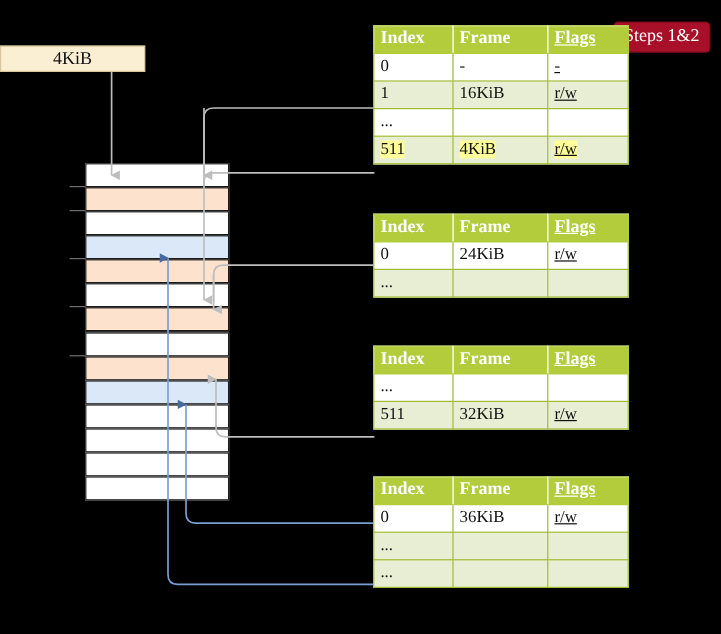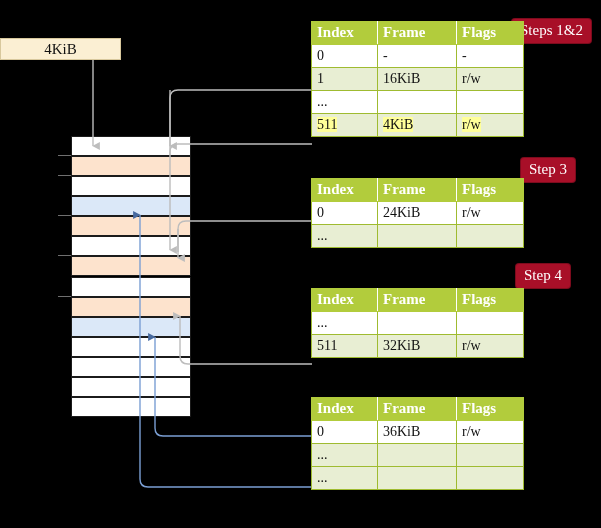--- a/index.html
+++ b/index.html
@@ -92,41 +92,39 @@
     border: 1px solid #9fbb30;
     color: #111111;
     white-space: nowrap;
     height: 17px;
   }
   table.pt tr.alt td { background: #e8eed3; }
   table.pt tr.plain td { background: #ffffff; }
   table.pt td.hl > span { background: #ffff99; }
   .col-idx { width: 55px; }
   .col-frm { width: 68px; }
-  .col-flg { width: 56px; }
+  .col-flg { width: 56px; text-decoration: underline; }
 
   
   #wires {
     position: absolute;
     left: 0; top: 0;
     width: 601px; height: 528px;
     pointer-events: none;
   }
 </style>
 </head>
 <body>
 
 <div id="stage">
 
 
   <div class="step-badge" style="left:512px; top:19px;">Steps 1&amp;2</div>
 
-  <div class="step-badge" style="left:521px; top:158px;">Step 3</div>
-
-  <div class="step-badge" style="left:516px; top:264px;">Step 4</div>
+
 
   <div class="cream-box" style="left:0px; top:38px; width:121px; height:22px;">
     <span>4KiB</span>
   </div>
 
   <div id="mem-col" class="mem-col" style="left:70px; top:135px; width:120px; height:281px;">
       <div class="mem-row" style="top: 0px; height: 20.0714px; width: 120px;"></div>
       <div class="mem-row orange" style="top: 20.0714px; height: 20.0714px; width: 120px;"></div>
       <div class="mem-row" style="top: 40.1429px; height: 20.0714px; width: 120px;"></div>
       <div class="mem-row blue" style="top: 60.2143px; height: 20.0714px; width: 120px;"></div>

